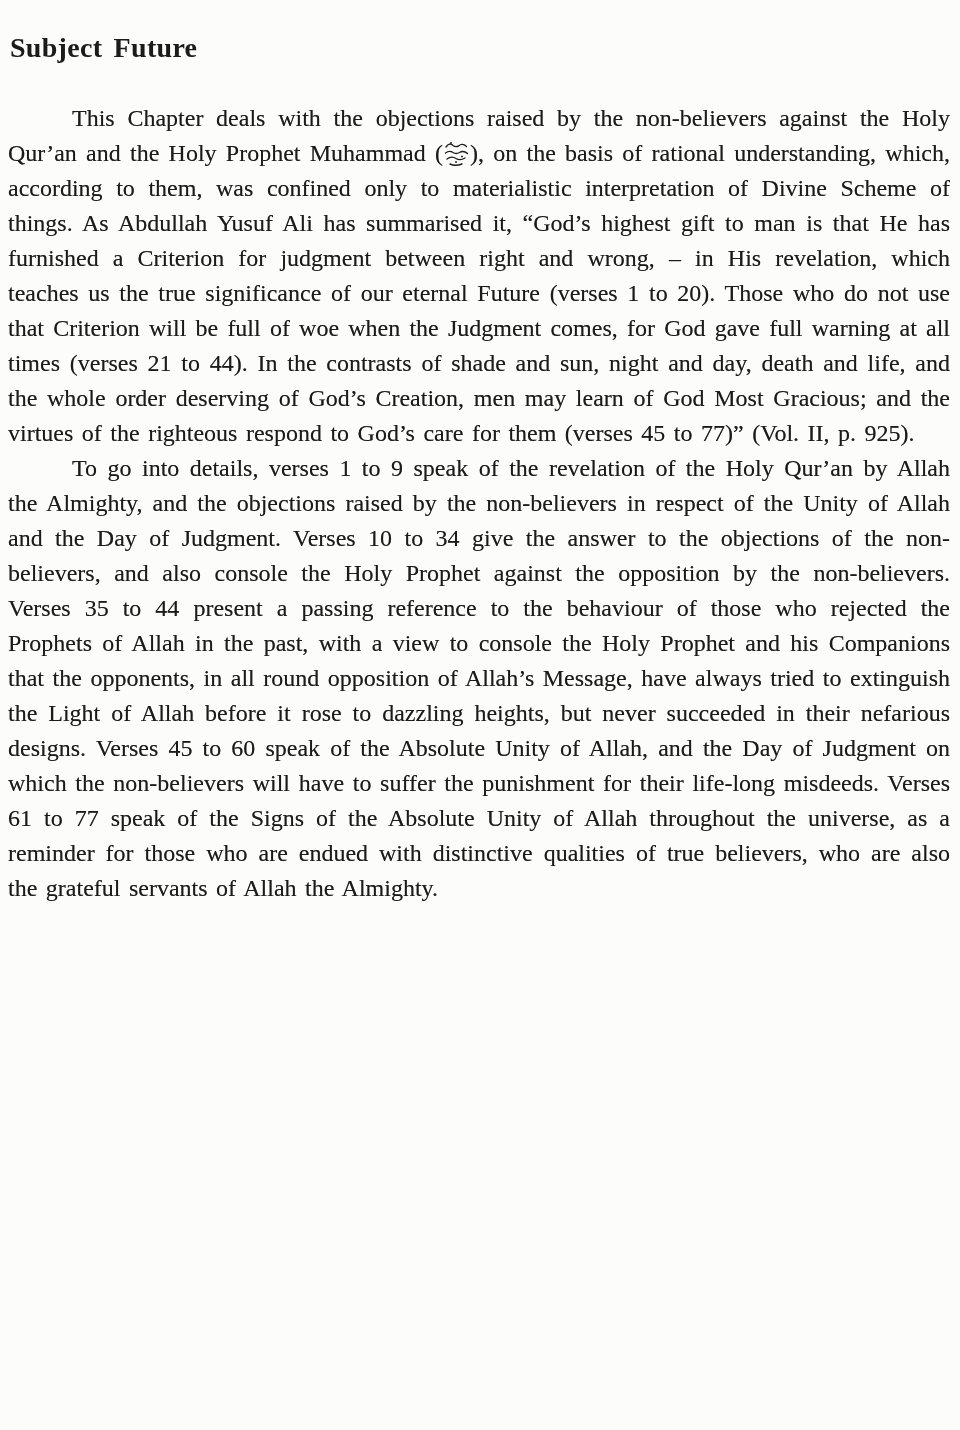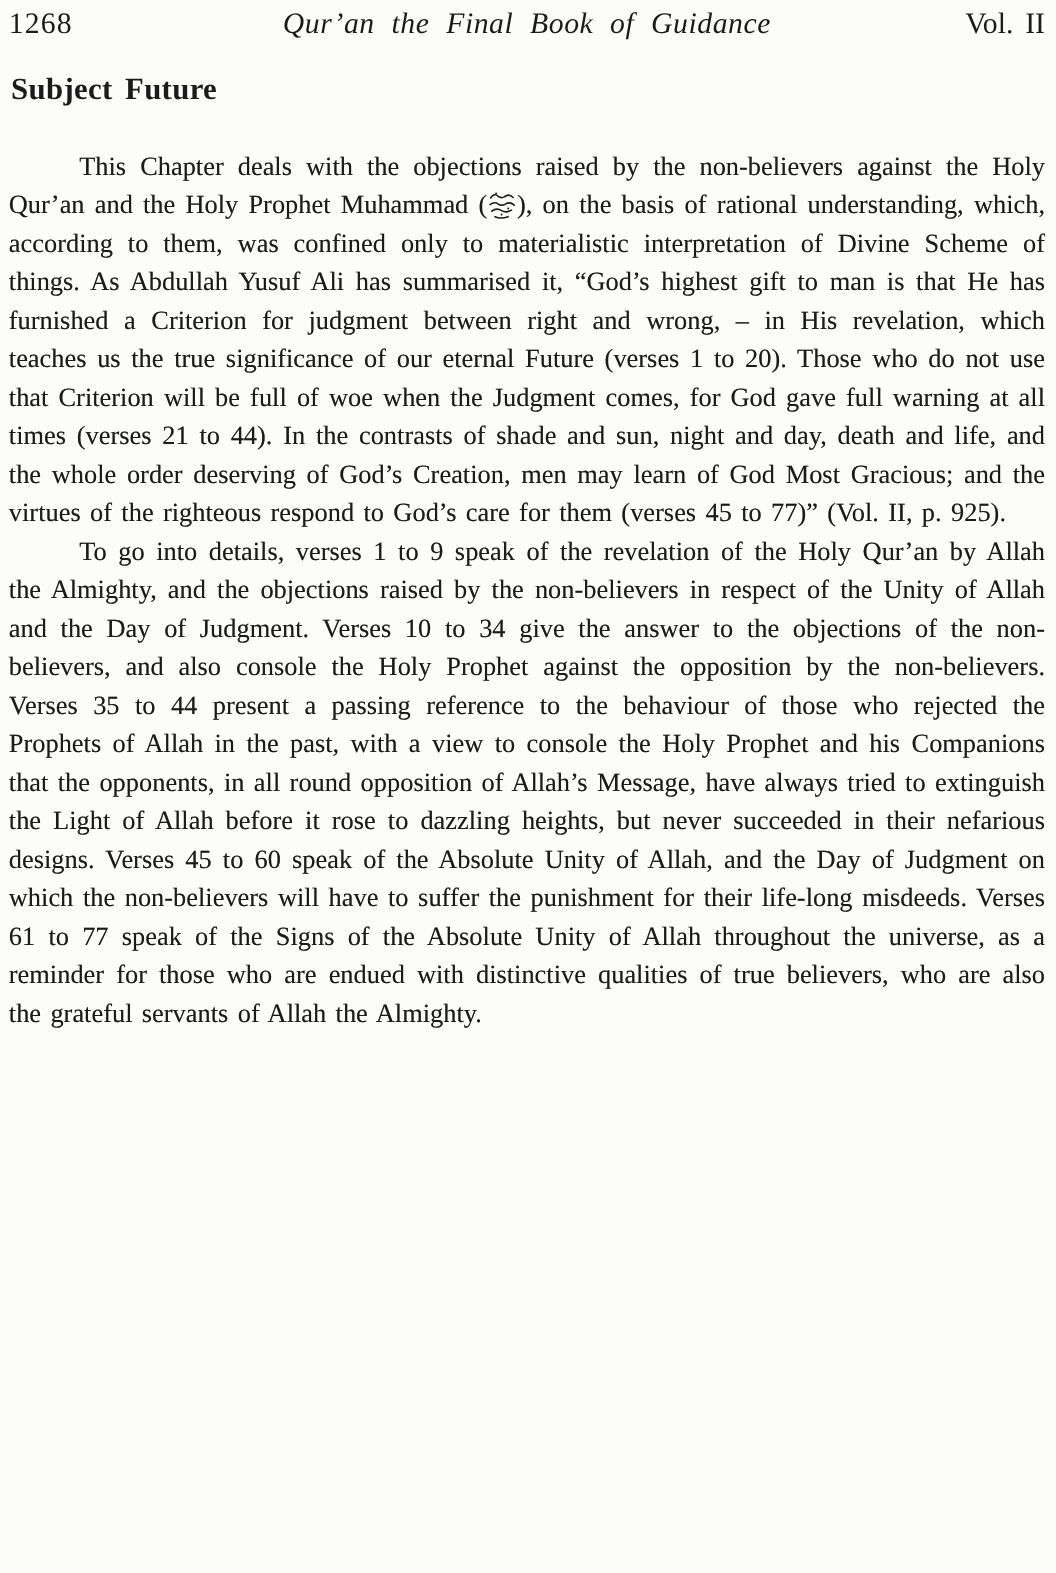--- a/index.html
+++ b/index.html
@@ -72,25 +72,20 @@
     vertical-align: -6px;
     position: relative;
   }
   .pbuh svg { display: block; }
 </style>
 </head>
 <body>
 
 <div class="page">
 
-  <header class="running-head">
-    <span class="page-num">1268</span>
-    <span class="book-title">Qur’an the Final Book of Guidance</span>
-    <span class="volume">Vol. II</span>
-  </header>
 
   <h2 class="section-heading">Subject Future</h2>
 
   <div class="body-text">
 
     <p><span>This Chapter deals with the objections raised by the non-believers against the Holy Qur’an and the Holy Prophet Muhammad (</span><span class="pbuh"><svg width="27" height="28" viewBox="0 0 27 28" xmlns="http://www.w3.org/2000/svg" fill="none" stroke="#1b1b1b" stroke-width="1.4" stroke-linecap="round">
             <path d="M3 8 q3.5 -5 7 -1.5 q2.5 2 5.5 0.5 q4 -3.5 8 0.5"></path>
             <path d="M2.5 14 q4 -3 7.5 -0.5 q3 2 6.5 0 q4 -2.5 8 1"></path>
             <path d="M4 20 q4.5 -3.5 9 -0.5 q4 2.5 9 -0.5"></path>
             <path d="M7 25 q5 2.5 12 0"></path>

